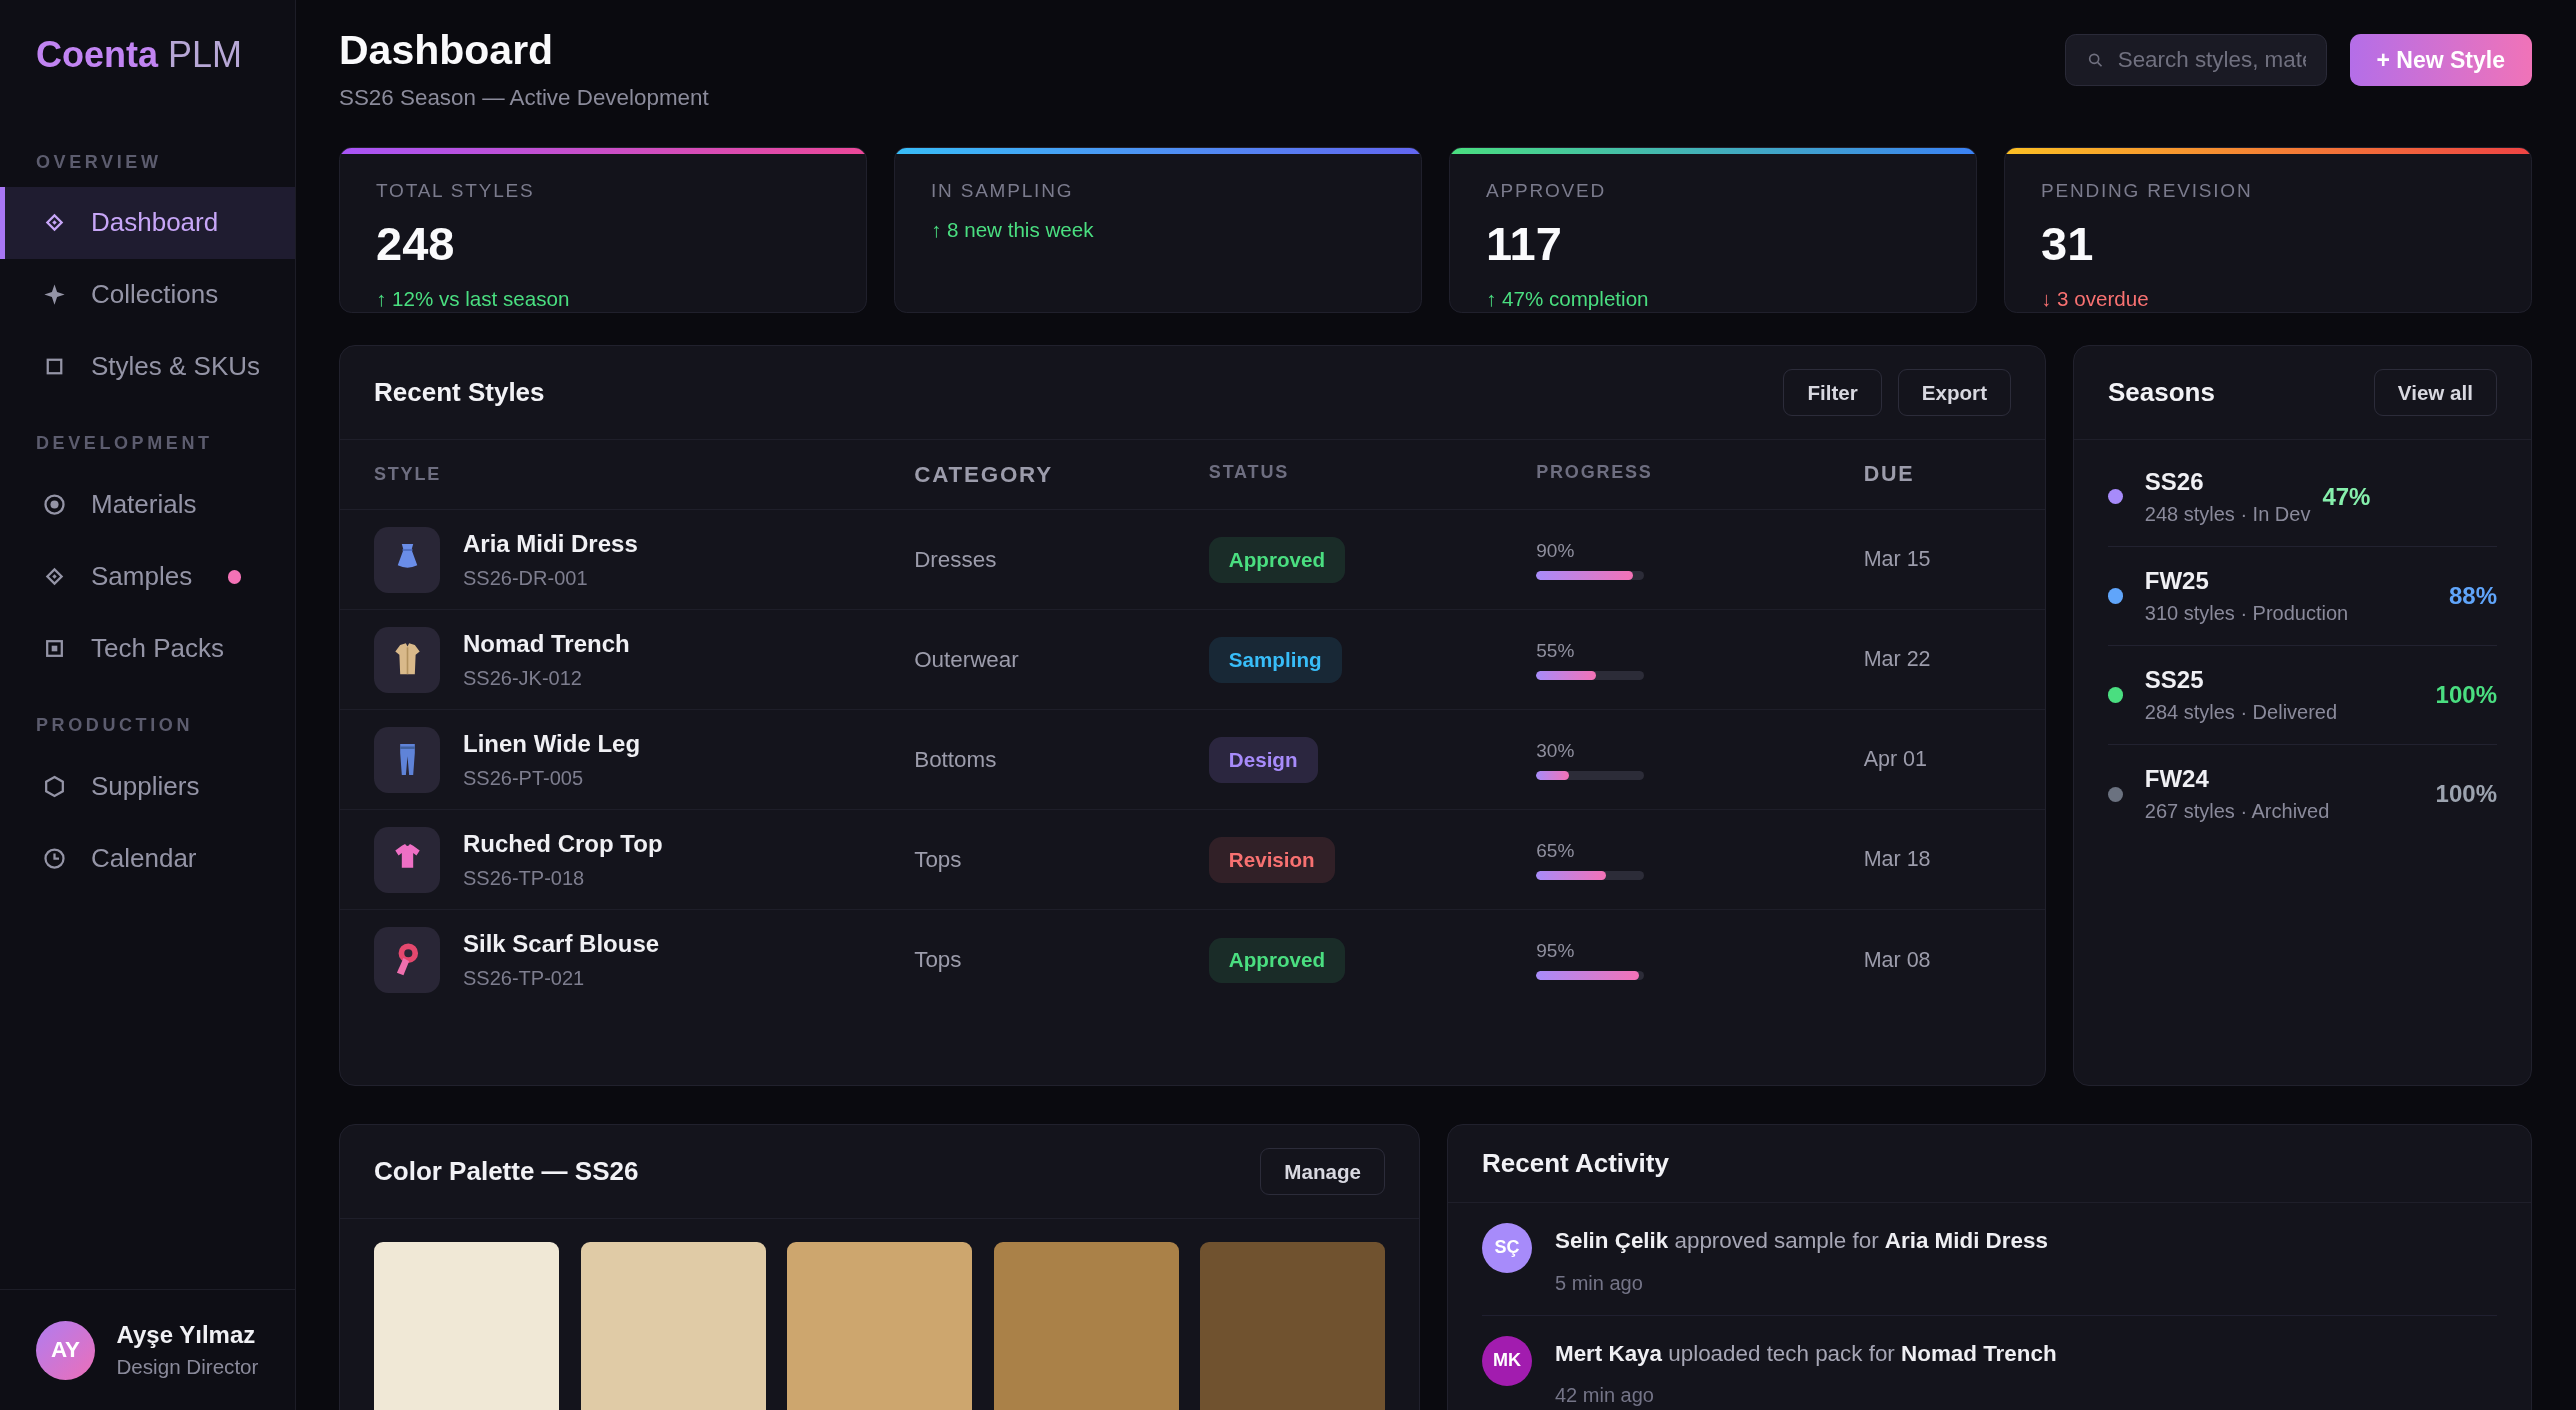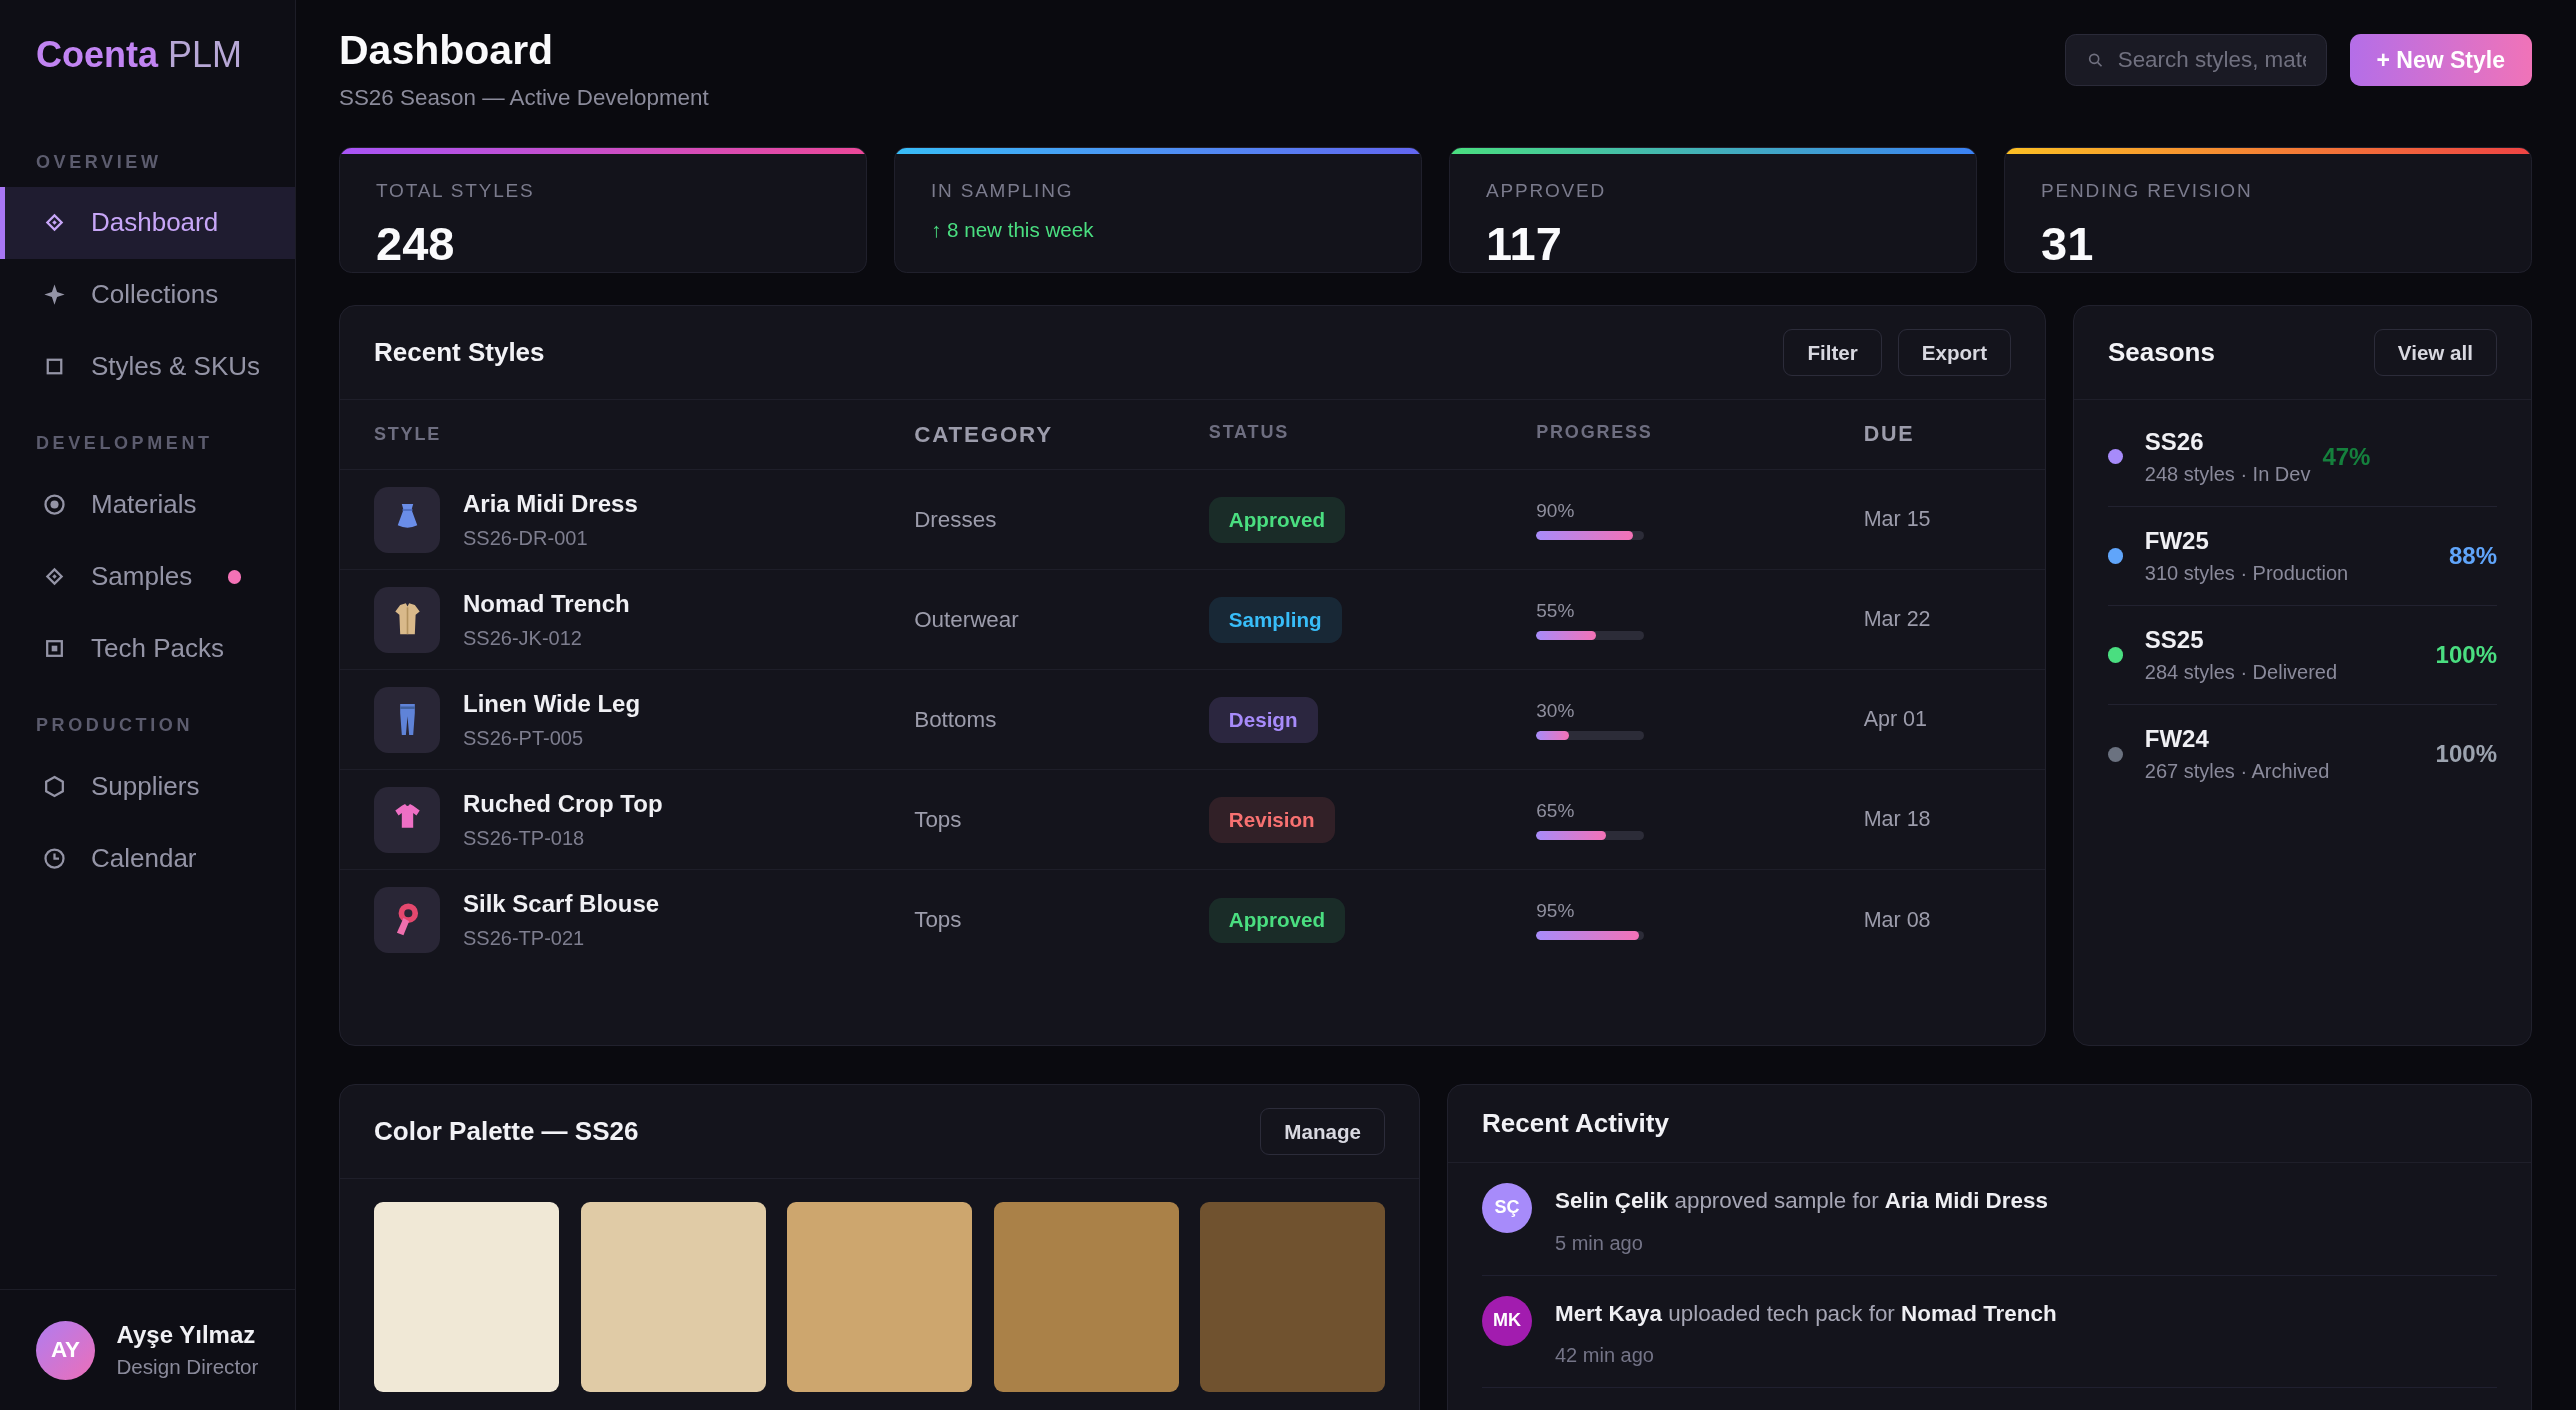--- a/index.html
+++ b/index.html
@@ -35,21 +35,21 @@
   .search-box { display:flex; align-items:center; gap:12.6px; width:262px; height:52px;
     background:#1a1a24; border:1.8px solid #2a2a38; border-radius:10.8px; padding:0 20px; }
   .search-box input { background:transparent; border:none; outline:none; width:100%;
     font-size:22.4px; color:#c9c9d4; font-family:"Liberation Sans", sans-serif; }
   .search-box input::placeholder { color:#70707f; }
   .btn-primary { height:52px; border:none; border-radius:10.8px; padding:0 27px;
     font-size:23px; font-weight:700; color:#fff; cursor:pointer; font-family:"Liberation Sans", sans-serif; }
 
   
   .stats { display:flex; gap:27px; margin-top:36px; }
-  .stat-card { flex:1; height:126px; background:#13131b; border:1.8px solid #20202c;
+  .stat-card { flex:1; height:166px; background:#13131b; border:1.8px solid #20202c;
     border-radius:12.6px; overflow:hidden; position:relative; padding:32px 36px 0 36px; }
   .stat-strip { position:absolute; left:0; top:0; right:0; height:6.3px; }
   .stat-label { font-size:19px; letter-spacing:1.8px; color:#7b7b8d; font-weight:400; }
   .stat-value { font-size:47px; font-weight:700; color:#fafafc; margin-top:14.4px; }
   .stat-delta { font-size:20.6px; margin-top:16px; }
 
   
   .panel { background:#14141c; border:1.8px solid #21212d; border-radius:16px; overflow:hidden; }
   .panel-header { display:flex; align-items:center; padding:23px 34px; border-bottom:1.8px solid #1f1f2a; }
   .panel-title { font-size:26px; font-weight:700; color:#f2f2f6; }
@@ -426,21 +426,21 @@
           <button class="btn-ghost">View all</button>
         </div>
       </div>
       <div class="season-list">
         <div class="season-item">
           <span class="season-dot" style="background: rgb(167, 139, 250);"></span>
           <div>
             <div class="season-name">SS26</div>
             <div class="season-sub">248 styles · In Dev</div>
           </div>
-          <div class="season-pct" style="color: #15803d; margin-left: 12px;">47%</div>
+          <div class="season-pct" style="color: #86efac; margin-left: 12px;">47%</div>
         </div>
         <div class="season-item">
           <span class="season-dot" style="background: rgb(96, 165, 250);"></span>
           <div>
             <div class="season-name">FW25</div>
             <div class="season-sub">310 styles · Production</div>
           </div>
           <div class="season-pct" style="color: rgb(96, 165, 250);">88%</div>
         </div>
         <div class="season-item">

